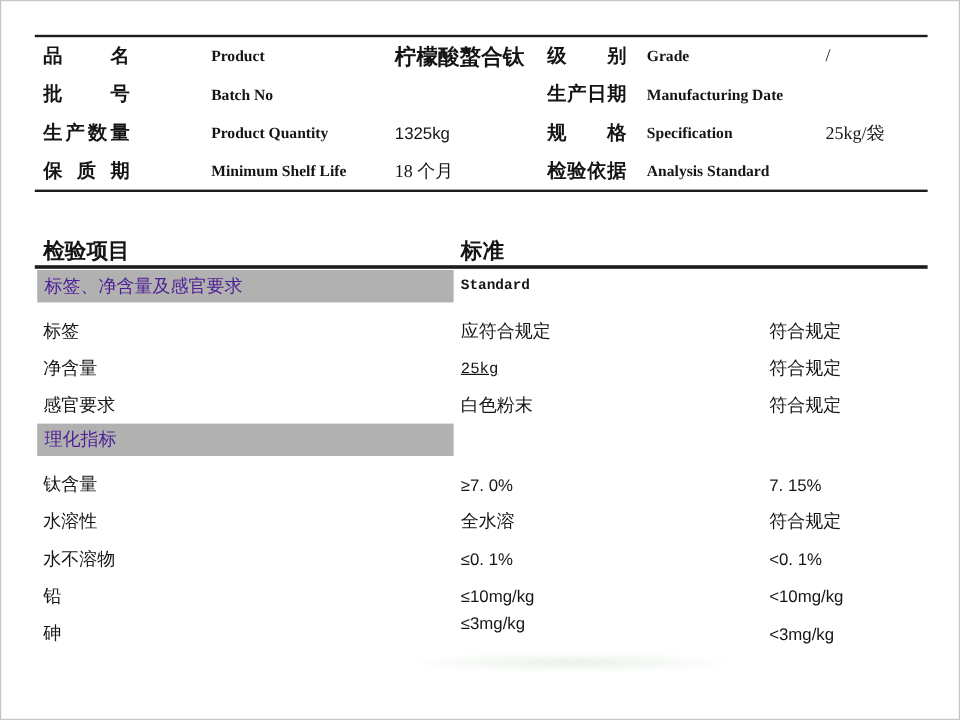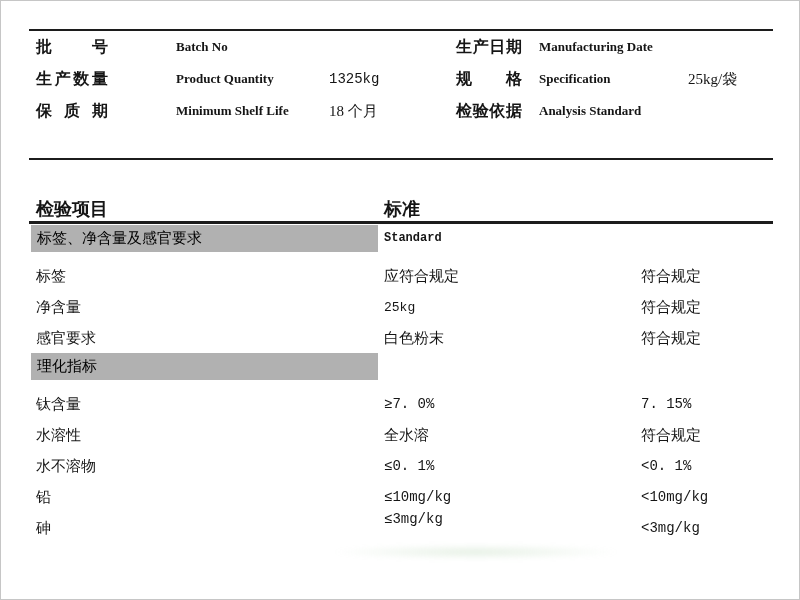--- a/index.html
+++ b/index.html
@@ -20,58 +20,66 @@
   .info-row .cell { position:absolute; top:50%; transform:translateY(-50%); white-space:nowrap; }
   .zh1 { left:7px;   width:72px; font-size:16px; font-weight:600;
          text-align:justify; text-align-last:justify; }
   .en1 { left:147px; font-size:13px; font-weight:bold; }
   .va1 { left:300px; font-size:15px; }
   .zh2 { left:427px; width:66px; font-size:16px; font-weight:600;
          text-align:justify; text-align-last:justify; }
   .en2 { left:510px; font-size:13px; font-weight:bold; }
   .va2 { left:659px; font-size:15px; }
   .val-strong { font-size:18px; font-weight:bold; }
-  .num  { font-family:Liberation Mono, monospace; font-size:14px; }
-  .num-sm { font-family:"Liberation Mono", monospace; font-size:13px; }
+  .num  { font-family:Liberation Sans, sans-serif; font-size:14px; }
+  .num-sm { font-family:"Liberation Mono", monospace; font-size:13px;text-decoration:underline; }
 
   
   .colhead { position:absolute; top:165px; white-space:nowrap;margin-top:32px; }
   .ch-items    { left:35px; }
   .ch-standard { left:383px; }
   .ch-results  { left:640px; }
   .hd-zh { display:block; font-size:18px; font-weight:bold; line-height:22px; }
   .hd-en-serif { display:block; margin-top:11px; font-size:17px; font-weight:bold; }
   .hd-en-mono  { display:block; margin-top:11px; font-size:12px; font-weight:bold;
                  font-family:"Liberation Mono", monospace; }
 
   
   .tbody { position:absolute; top:224px; left:28px; width:744px; }
   .secbar { height:27px; margin-left:2px; width:347px; background:#b1b1b1;
             display:flex; align-items:center; }
-  .secbar span { margin-left:6px; font-size:15px; color:#000000; white-space:nowrap;text-align:right; }
+  .secbar span { margin-left:6px; font-size:15px; color:#4c1d95; white-space:nowrap;text-align:right; }
   .trow { position:relative; height:31px; }
   .trow.gap { margin-top:8px; }
   .trow span { position:absolute; top:50%; transform:translateY(-50%); white-space:nowrap; }
   .ti { left:7px;   font-size:15px; font-weight:400; }
   .ts { left:355px; }
   .tres { left:612px; }
   .cjk { font-size:15px; }
   .raise { margin-top:-9px; }
   .wm { position:absolute; left:330px; top:543px; width:290px; height:16px;
         background:radial-gradient(ellipse at center, rgba(170,205,165,0.28), rgba(170,205,165,0) 70%);
         filter:blur(2px); pointer-events:none; }
 </style>
 </head>
 <body>
 
 <div class="sheet">
 
   <div class="rule rule-top"></div>
 
   <div class="info">
+    <div class="info-row">
+      <span class="cell zh1">品 名</span>
+      <span class="cell en1">Product</span>
+      <span class="cell va1 val-strong">柠檬酸螯合钛</span>
+      <span class="cell zh2">级 别</span>
+      <span class="cell en2">Grade</span>
+      <span class="cell va2">/</span>
+    </div>
     <div class="info-row">
       <span class="cell zh1">批 号</span>
       <span class="cell en1">Batch No</span>
       <span class="cell va1"></span>
       <span class="cell zh2">生产日期</span>
       <span class="cell en2">Manufacturing Date</span>
       <span class="cell va2"></span>
     </div>
     <div class="info-row">
       <span class="cell zh1">生产数量</span>

